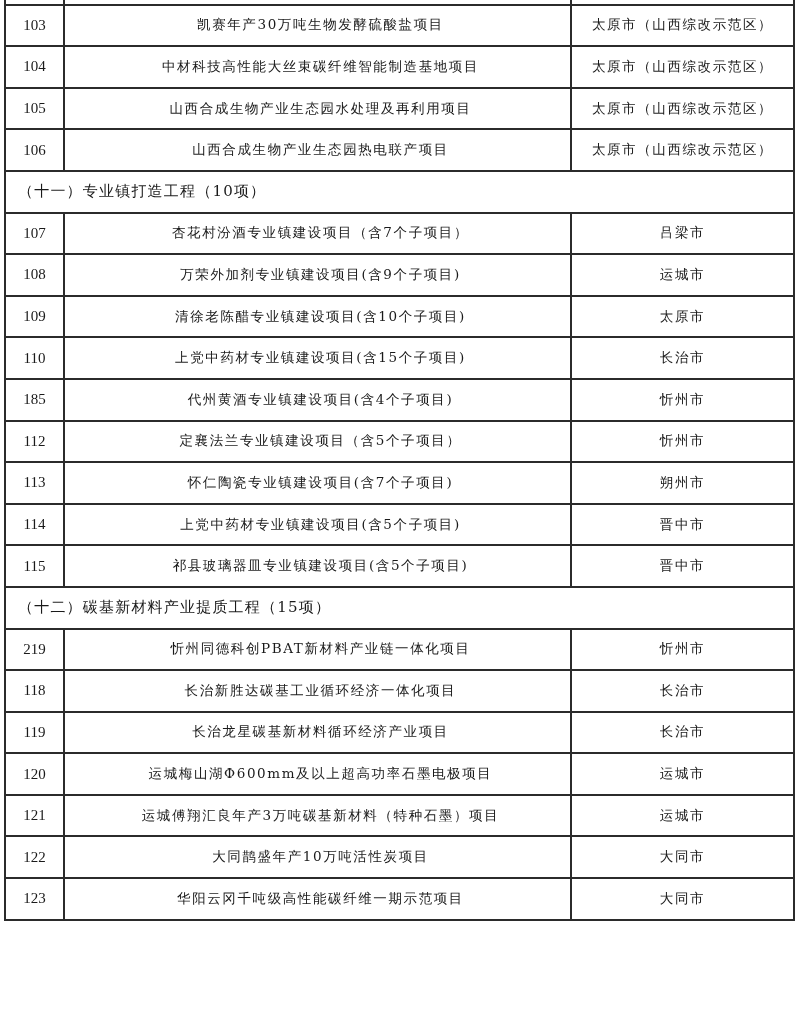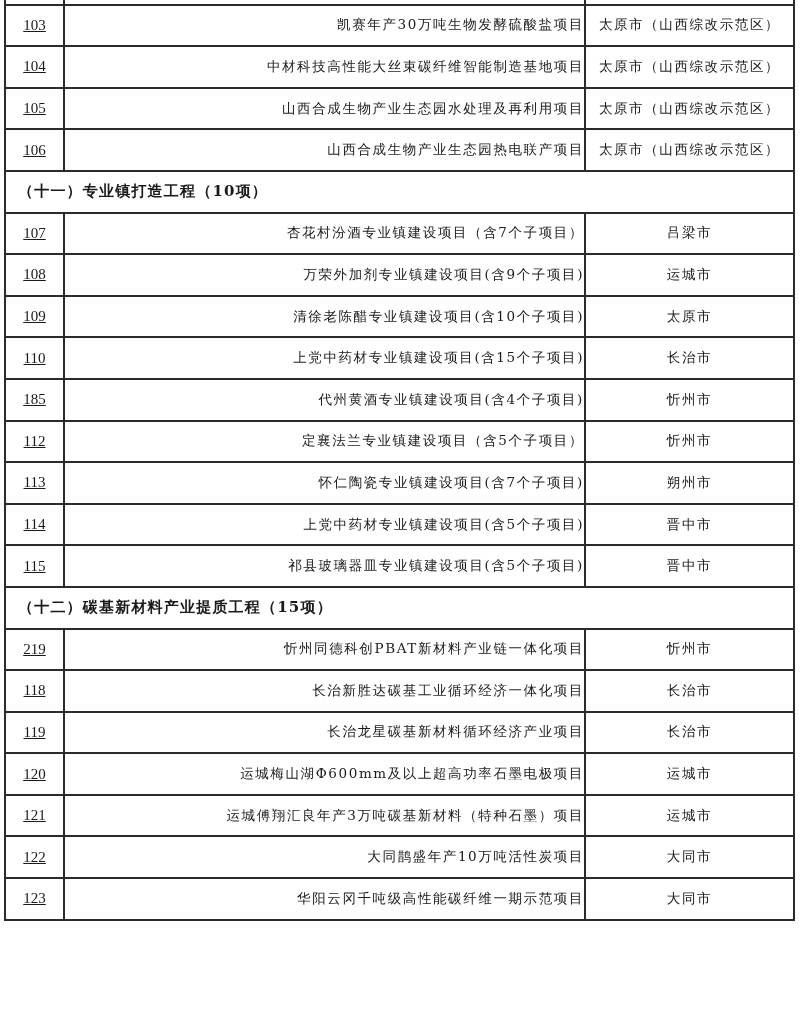--- a/index.html
+++ b/index.html
@@ -34,32 +34,31 @@
     letter-spacing: 1.6px;
     white-space: nowrap;
     overflow: hidden;
   }
   td.num {
     width: 57px;
     text-align: center;
     font-family: "Liberation Serif", "DejaVu Serif", serif;
     font-size: 15px;
     letter-spacing: 0;
-    text-decoration: underline;
   }
   td.name {
     width: 499px;
-    text-align: right;
-    padding-left: 20px;
+    text-align: center;
+    padding-left: 6px;
   }
   td.city {
     text-align: center;
   }
   td.section {
-    font-weight: bold;
+    font-weight: normal;
     font-size: 15px;
     padding-left: 12px;
     letter-spacing: 1.2px;
   }
   tr.filler td { height: 39.6px; }
 </style>
 </head>
 <body>
 
 <div class="sheet">

